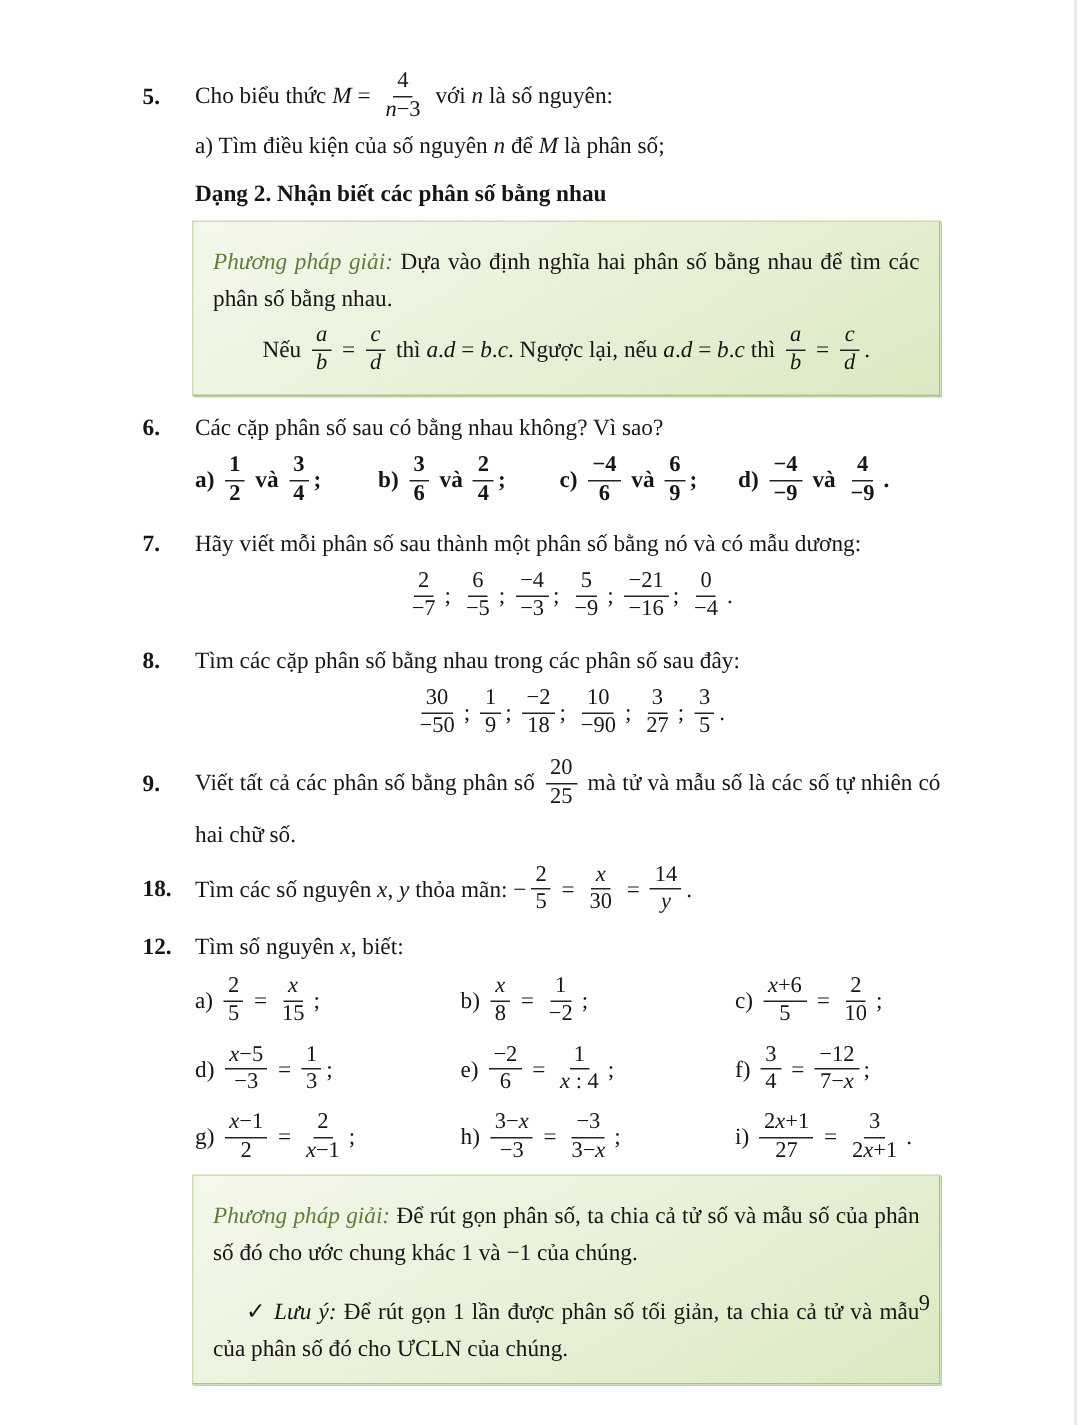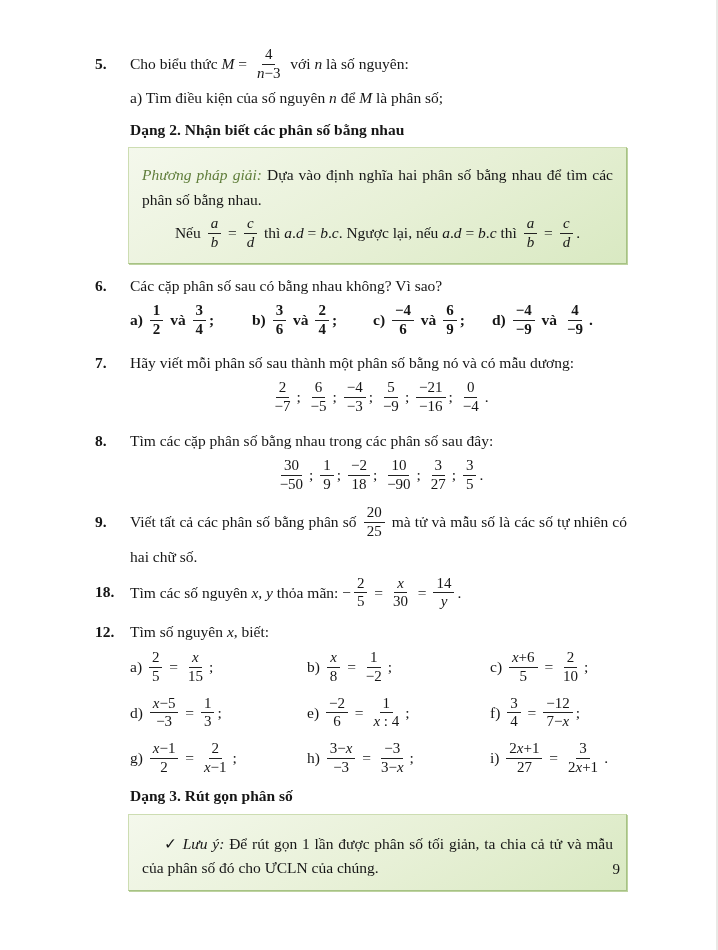--- a/index.html
+++ b/index.html
@@ -26,21 +26,21 @@
     padding: 15px 13px 9px;
     background: linear-gradient(150deg, #f4f8ec 0%, #e7f0d6 55%, #d9e9c2 100%);
     border: 1px solid #cdddb2;
     border-right-color: #a6c284;
     border-bottom-color: #a6c284;
     box-shadow: 1px 1px 0 #bed3a0;
   }
   .mb-text { line-height: 1.6; text-align: justify; }
   .mb-lead { font-style: italic; color: #5f7d3a; }
   .mb-rule { text-align: center; margin-top: 3px; line-height: 1.4; }
-  .mb-note { line-height: 1.6; text-indent: 22px; text-align: justify; margin-top: 2px; }
+  .mb-note { line-height: 1.6; text-indent: 22px; text-align: justify; margin-top: 14px; }
 
   .opt-row { display: grid; grid-template-columns: 122px 121px 119px 1fr; margin: 3px 0 4px; align-items: center; font-weight: bold; }
   .math-center { text-align: center; margin: 3px 0 4px; }
   .grid-11 { display: grid; grid-template-columns: 177px 183px 1fr; row-gap: 7px; margin-top: 4px; align-items: center; }
 
   .frac {
     display: inline-flex; flex-direction: column; align-items: center;
     vertical-align: middle; margin: 1px 3px; text-align: center;
     font-size: 15px; position: relative; top: -1px;
   }
@@ -265,21 +265,21 @@
               <span class="fr-n">2<i>x</i>+1</span>
               <span class="fr-d">27</span>
             </span> = <span class="frac">
               <span class="fr-n">3</span>
               <span class="fr-d">2<i>x</i>+1</span>
             </span>.</span>
       </div>
     </div>
   </section>
 
-  <p class="dang">Dạng 3. Rút gọn phân số</p>
 
   <div class="method-box">
+    <p class="mb-text"><i class="mb-lead">Phương pháp giải:</i> <span>Để rút gọn phân số, ta chia cả tử số và mẫu số của phân số đó cho ước chung khác 1 và −1 của chúng.</span></p>
     <p class="mb-note">✓ <i>Lưu ý:</i> Để rút gọn 1 lần được phân số tối giản, ta chia cả tử và mẫu của phân số đó cho ƯCLN của chúng.</p>
   </div>
 
   <div class="page-number">9</div>
   <div class="page-edge"></div>
 </div>
 
 </body></html>

